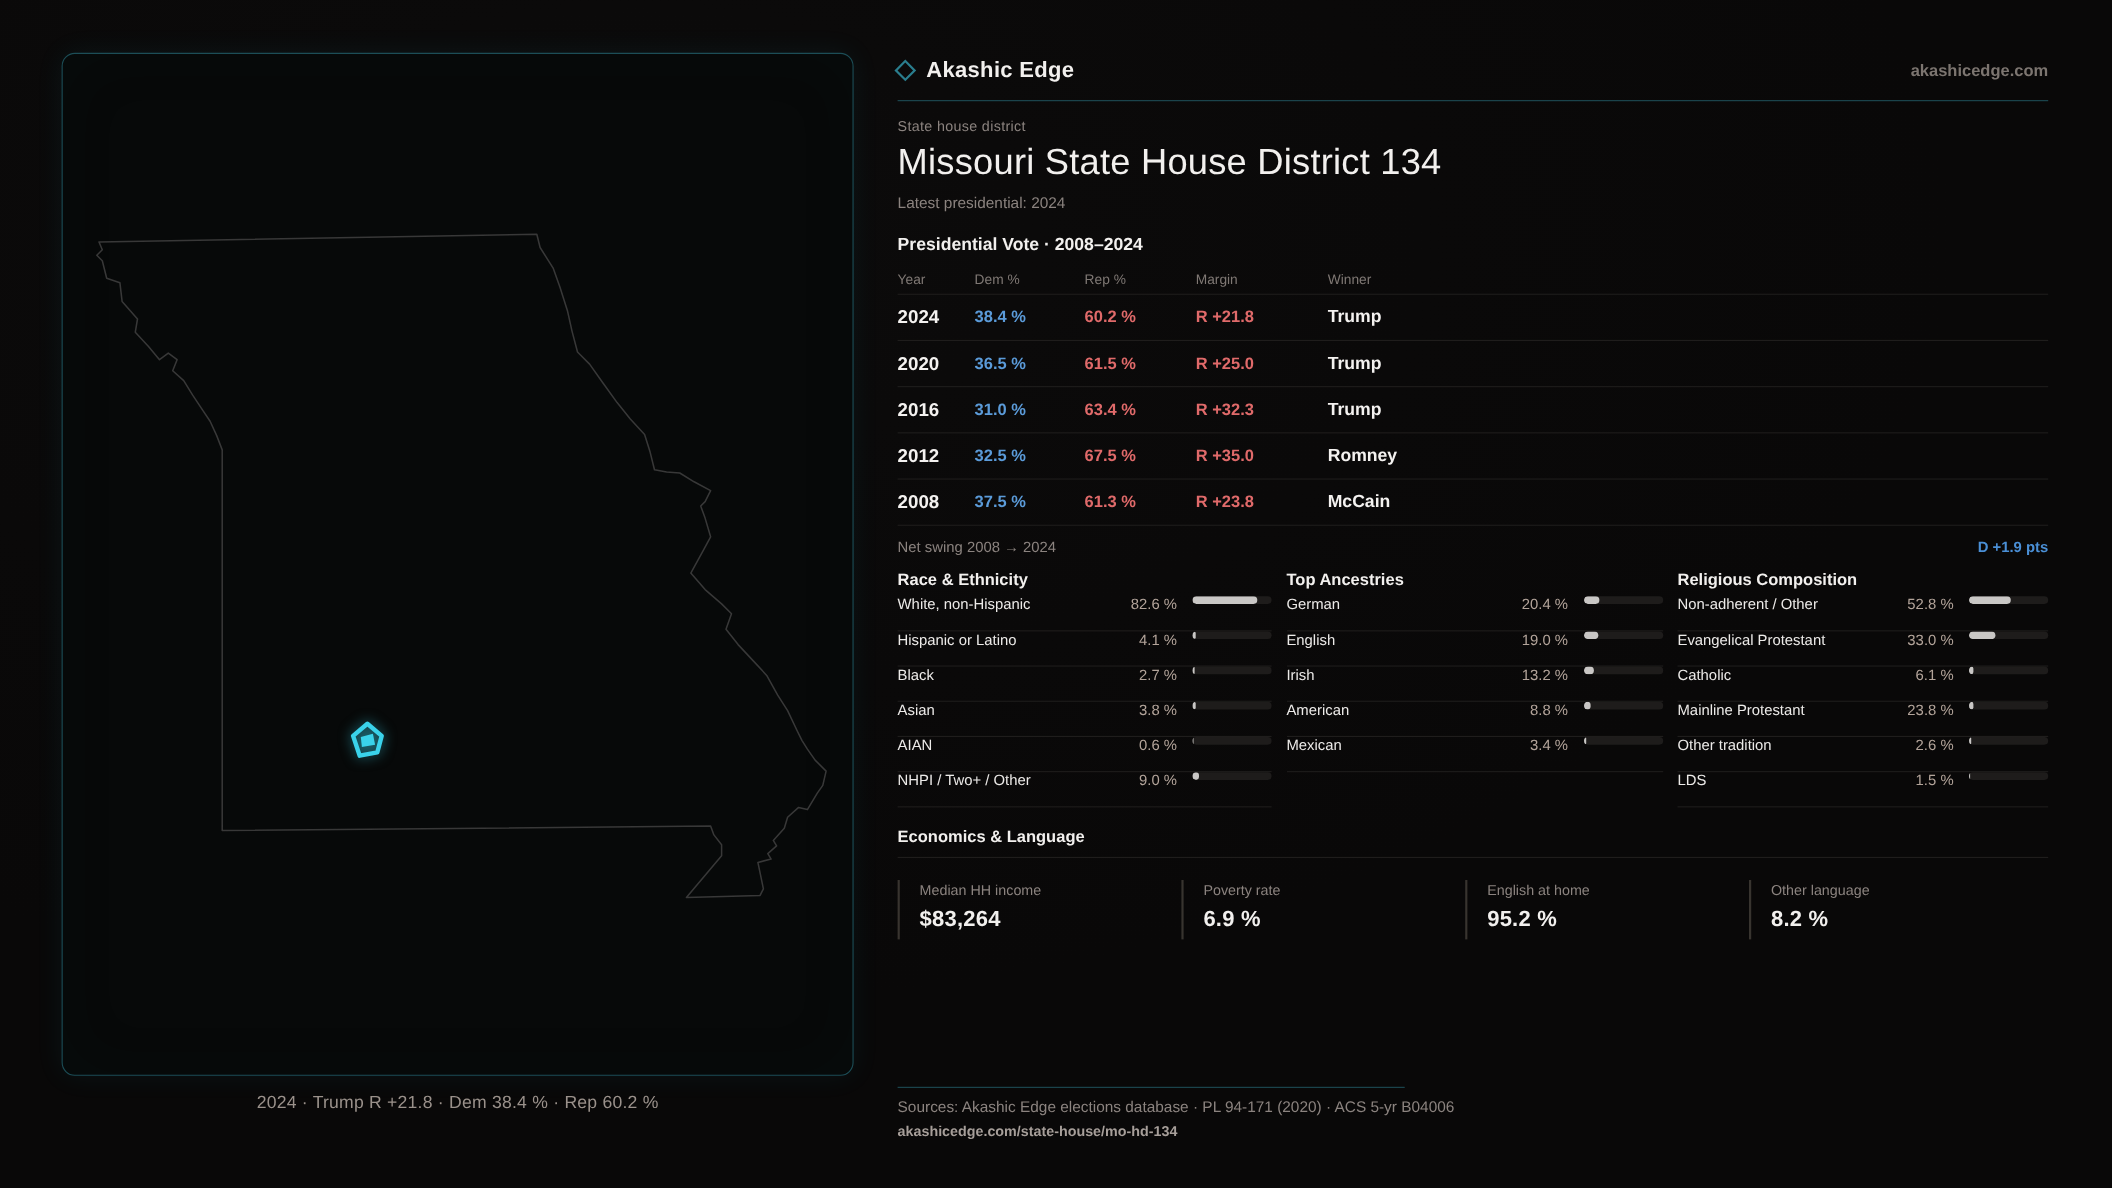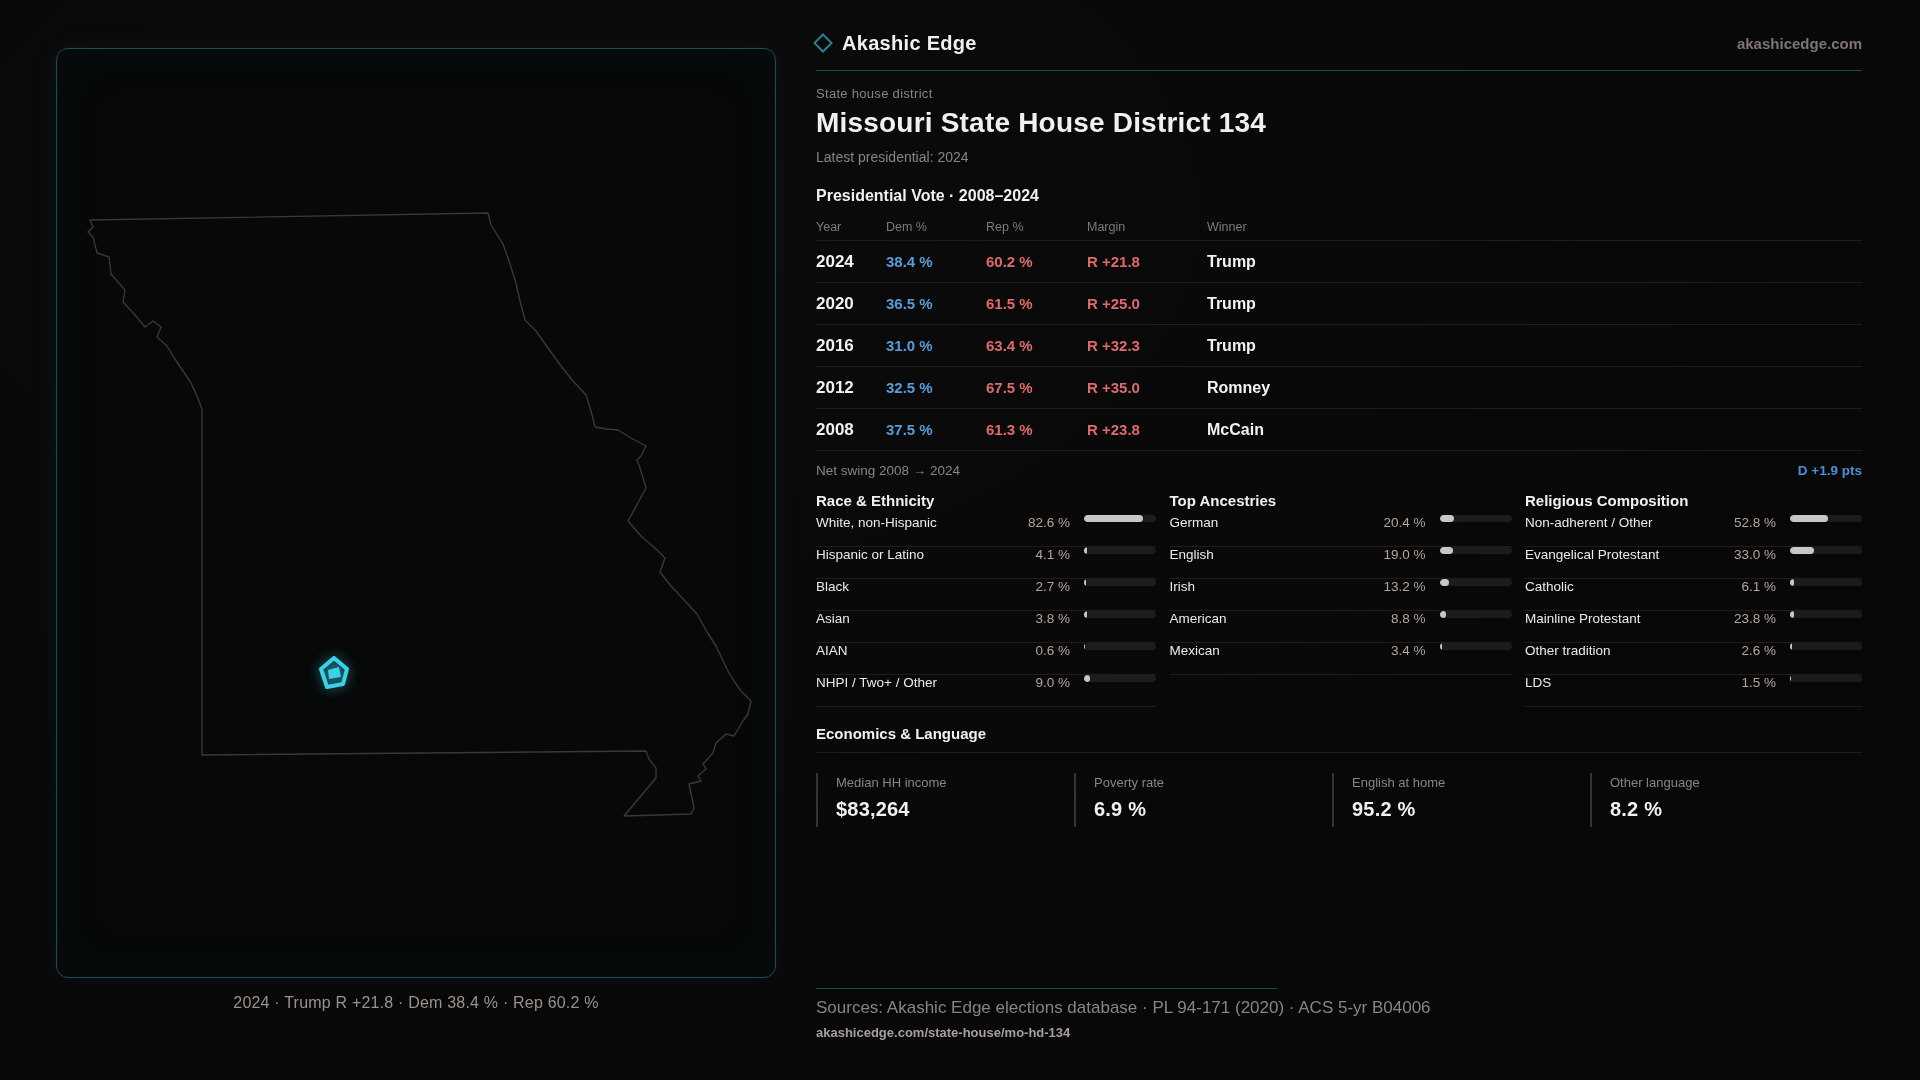--- a/index.html
+++ b/index.html
@@ -10,30 +10,30 @@
 
   
   .map-panel { position:absolute; left:56px; top:48px; width:720px; height:930px;
     border:1px solid #1c4e57; border-radius:12px; background:#070909;
     box-shadow:0 0 26px rgba(42,180,210,0.07), inset 0 0 60px rgba(20,70,80,0.05); }
   .map-panel svg { position:absolute; inset:0; }
   .map-caption { position:absolute; left:56px; top:994px; width:720px; text-align:center;
     font-size:16px; color:#9a918b; letter-spacing:0.2px; }
 
   
-  .right { position:absolute; left:816px; top:22px; width:1046px; }
+  .right { position:absolute; left:816px; top:43px; width:1046px; }
   .brand-row { display:flex; align-items:center; height:42px; }
   .brand-logo { width:14px; height:14px; border:2px solid #2a7e8e; transform:rotate(45deg);
     margin-right:12px; flex:0 0 auto; }
   .brand-name { font-size:20px; font-weight:bold; letter-spacing:0.3px; }
   .brand-domain { margin-left:auto; font-size:15px; font-weight:bold; color:#7c7570; }
   .head-divider { border-bottom:1px solid #1d4b54; margin-top:6px; }
 
   .eyebrow { margin-top:15px; font-size:13px; color:#8b837f; letter-spacing:0.3px; }
-  .page-title { margin-top:6px; font-size:28px; font-weight:bold; letter-spacing:0.2px; }
+  .page-title { margin-top:6px; font-size:33px; font-weight:normal; letter-spacing:0.2px; }
   .latest { margin-top:10px; font-size:14px; color:#8b837f; }
 
   .table-title { margin-top:22px; font-size:16px; font-weight:bold; }
   .vote-table { margin-top:8px; }
   .vt-head, .vt-row { display:flex; align-items:center; border-bottom:1px solid #1f1d1c; }
   .vt-head { height:28px; font-size:12.5px; color:#7f7874; }
   .vt-row { height:42px; }
   .c-year { width:70px; }
   .c-dem { width:100px; }
   .c-rep { width:101px; }
@@ -62,21 +62,21 @@
 
   .econ-title { margin-top:18px; font-size:15px; font-weight:bold;
     padding-bottom:10px; border-bottom:1px solid #1f1d1c; }
   .econ-row { display:grid; grid-template-columns:258px 258px 258px 258px; margin-top:20px; }
   .econ-stat { border-left:2px solid #38342f; padding-left:18px; height:54px; }
   .econ-label { font-size:13px; color:#8b837f; margin-top:2px; }
   .econ-value { font-size:20px; font-weight:bold; margin-top:8px; letter-spacing:0.2px; }
 
   .footer { position:absolute; left:816px; top:988px; width:1046px; }
   .footer-divider { width:461px; border-top:1px solid #1d4b54; }
-  .footer-sources { margin-top:9px; font-size:17px; color:#8b837f; }
+  .footer-sources { margin-top:9px; font-size:14px; color:#8b837f; }
   .footer-permalink { margin-top:7px; font-size:13px; font-weight:bold; color:#a79f9a; }
 </style>
 </head>
 <body>
 
 <div class="stage">
 
   <div class="map-panel">
     <svg viewBox="0 0 720 930" width="720" height="930">
       <path d="M33,171 L431,164 L434,176 L446,195 L452,212 L459,234 L463,252 L468,271

